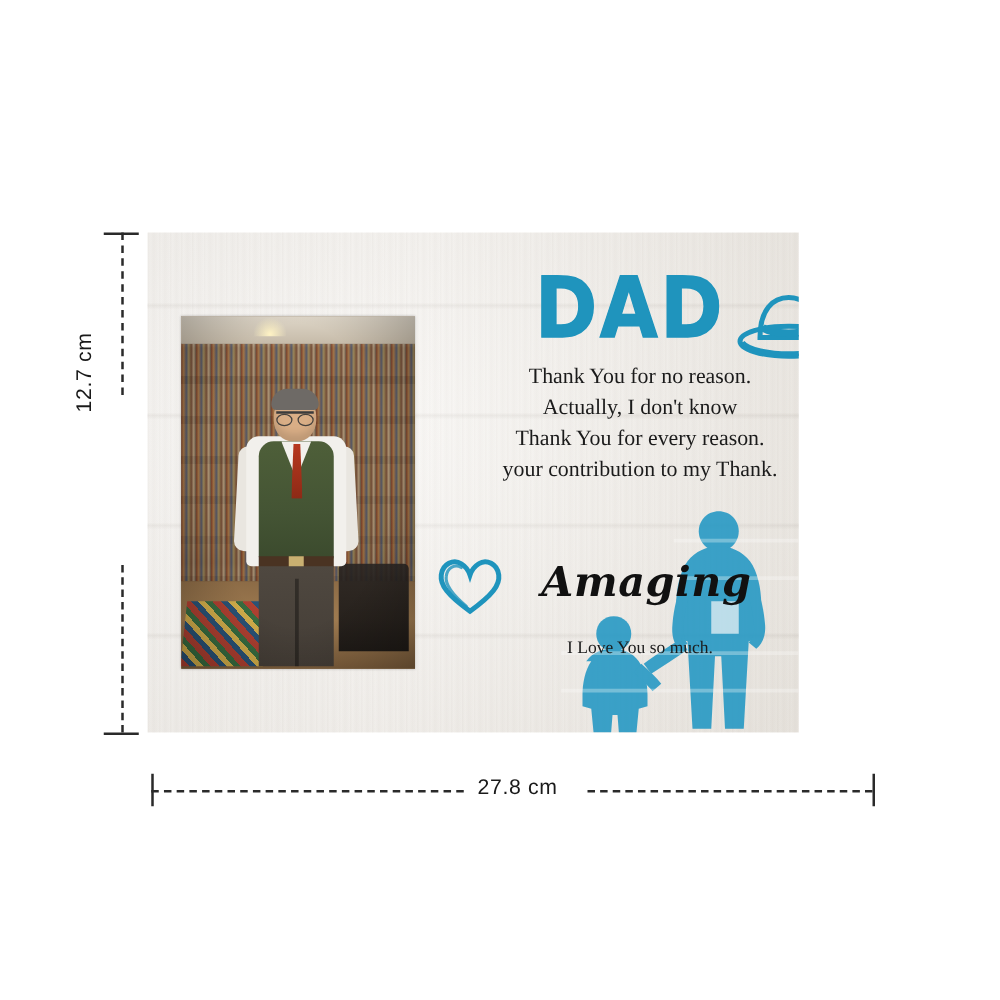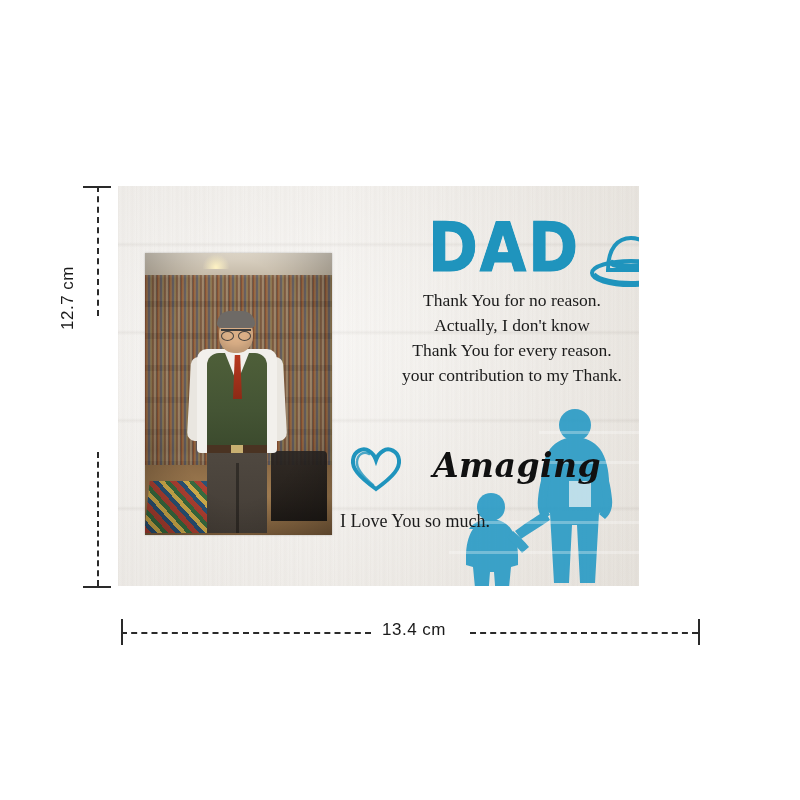--- a/index.html
+++ b/index.html
@@ -302,22 +302,23 @@
     z-index: 5;
     margin-left: 13px;
   }
 
   
   #closing-line {
     position: absolute;
     left: 222px;
     top: 325px;
     width: 344px;
+    text-align: center;
     font-family: "Liberation Serif", serif;
-    font-size: 18px;
+    font-size: 14px;
     color: #1b1b1b;
     z-index: 5;
   }
 
   
   #silhouette {
     position: absolute;
     right: 0px;
     bottom: 0px;
     width: 230px;
@@ -330,21 +331,21 @@
 <body>
 
 <div id="vcap-top" class="cap-h"></div>
 <div id="vline-top" class="dash-v"></div>
 <div id="height-label" class="dim-label">12.7 cm</div>
 <div id="vline-bottom" class="dash-v"></div>
 <div id="vcap-bottom" class="cap-h"></div>
 
 <div id="hcap-left" class="cap-v"></div>
 <div id="hline-left" class="dash-h"></div>
-<div id="width-label" class="dim-label">13.4 cm</div>
+<div id="width-label" class="dim-label">27.8 cm</div>
 <div id="hline-right" class="dash-h"></div>
 <div id="hcap-right" class="cap-v"></div>
 
 <div id="frame-product">
 
   <div id="photo-insert">
     <div class="ph-layer" id="ph-wall"></div>
     <div class="ph-layer" id="ph-shelves"></div>
     <div class="ph-layer" id="ph-ceiling"></div>
     <div class="ph-layer" id="ph-lamp"></div>

